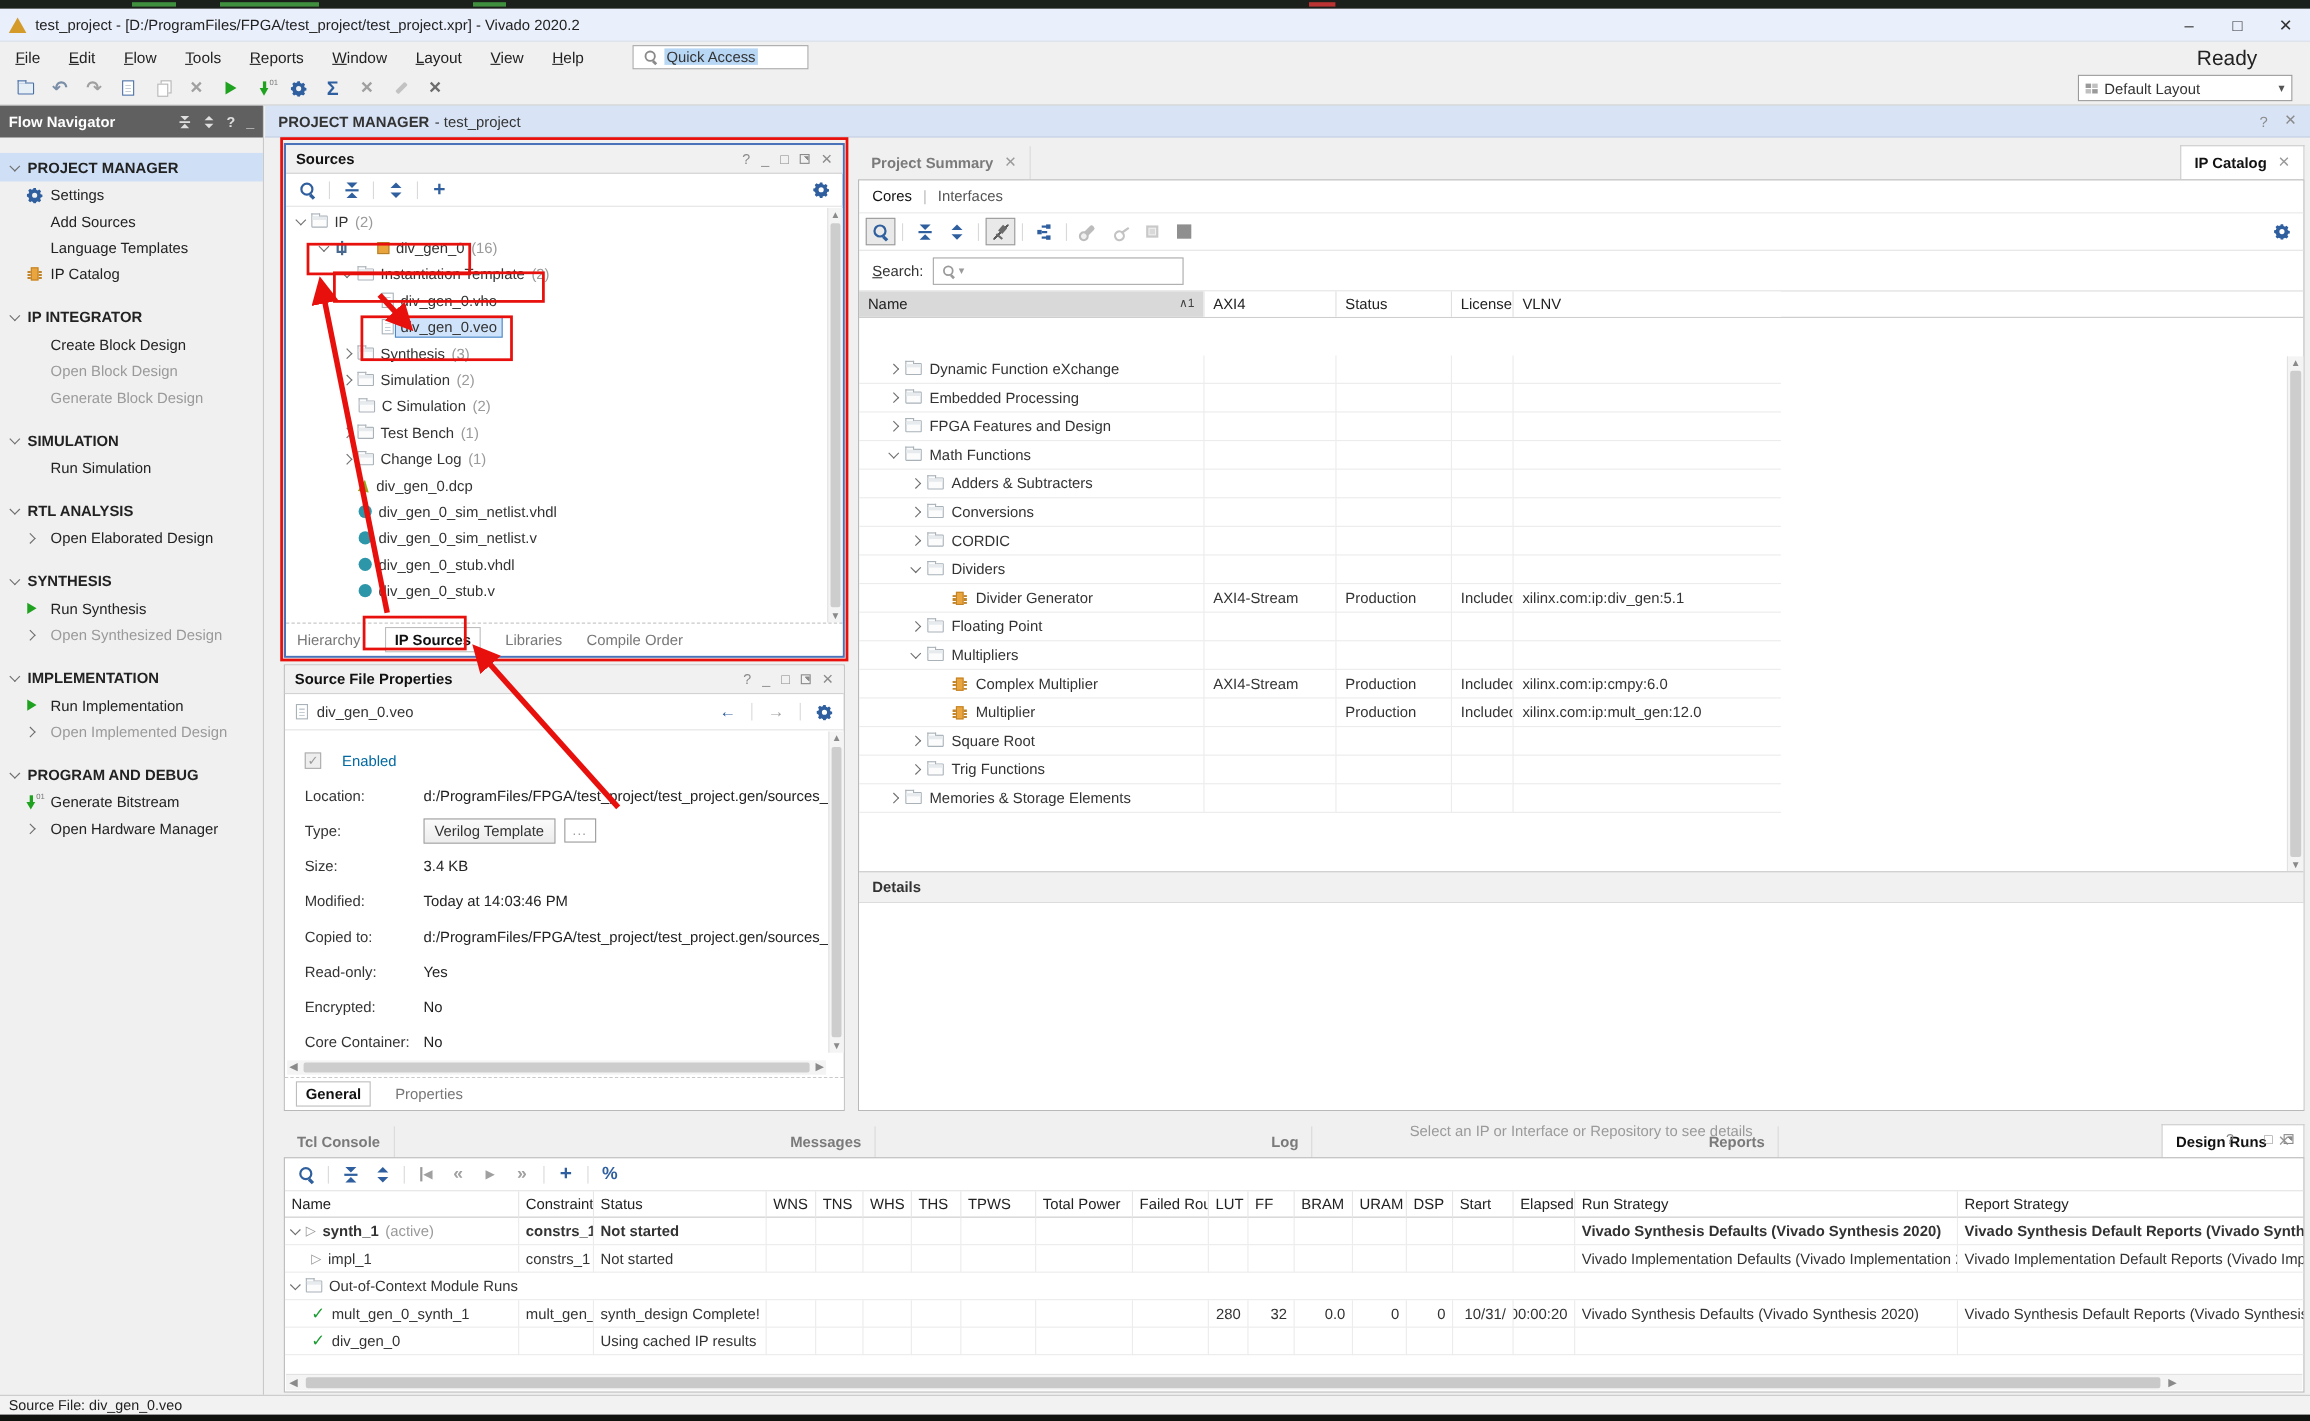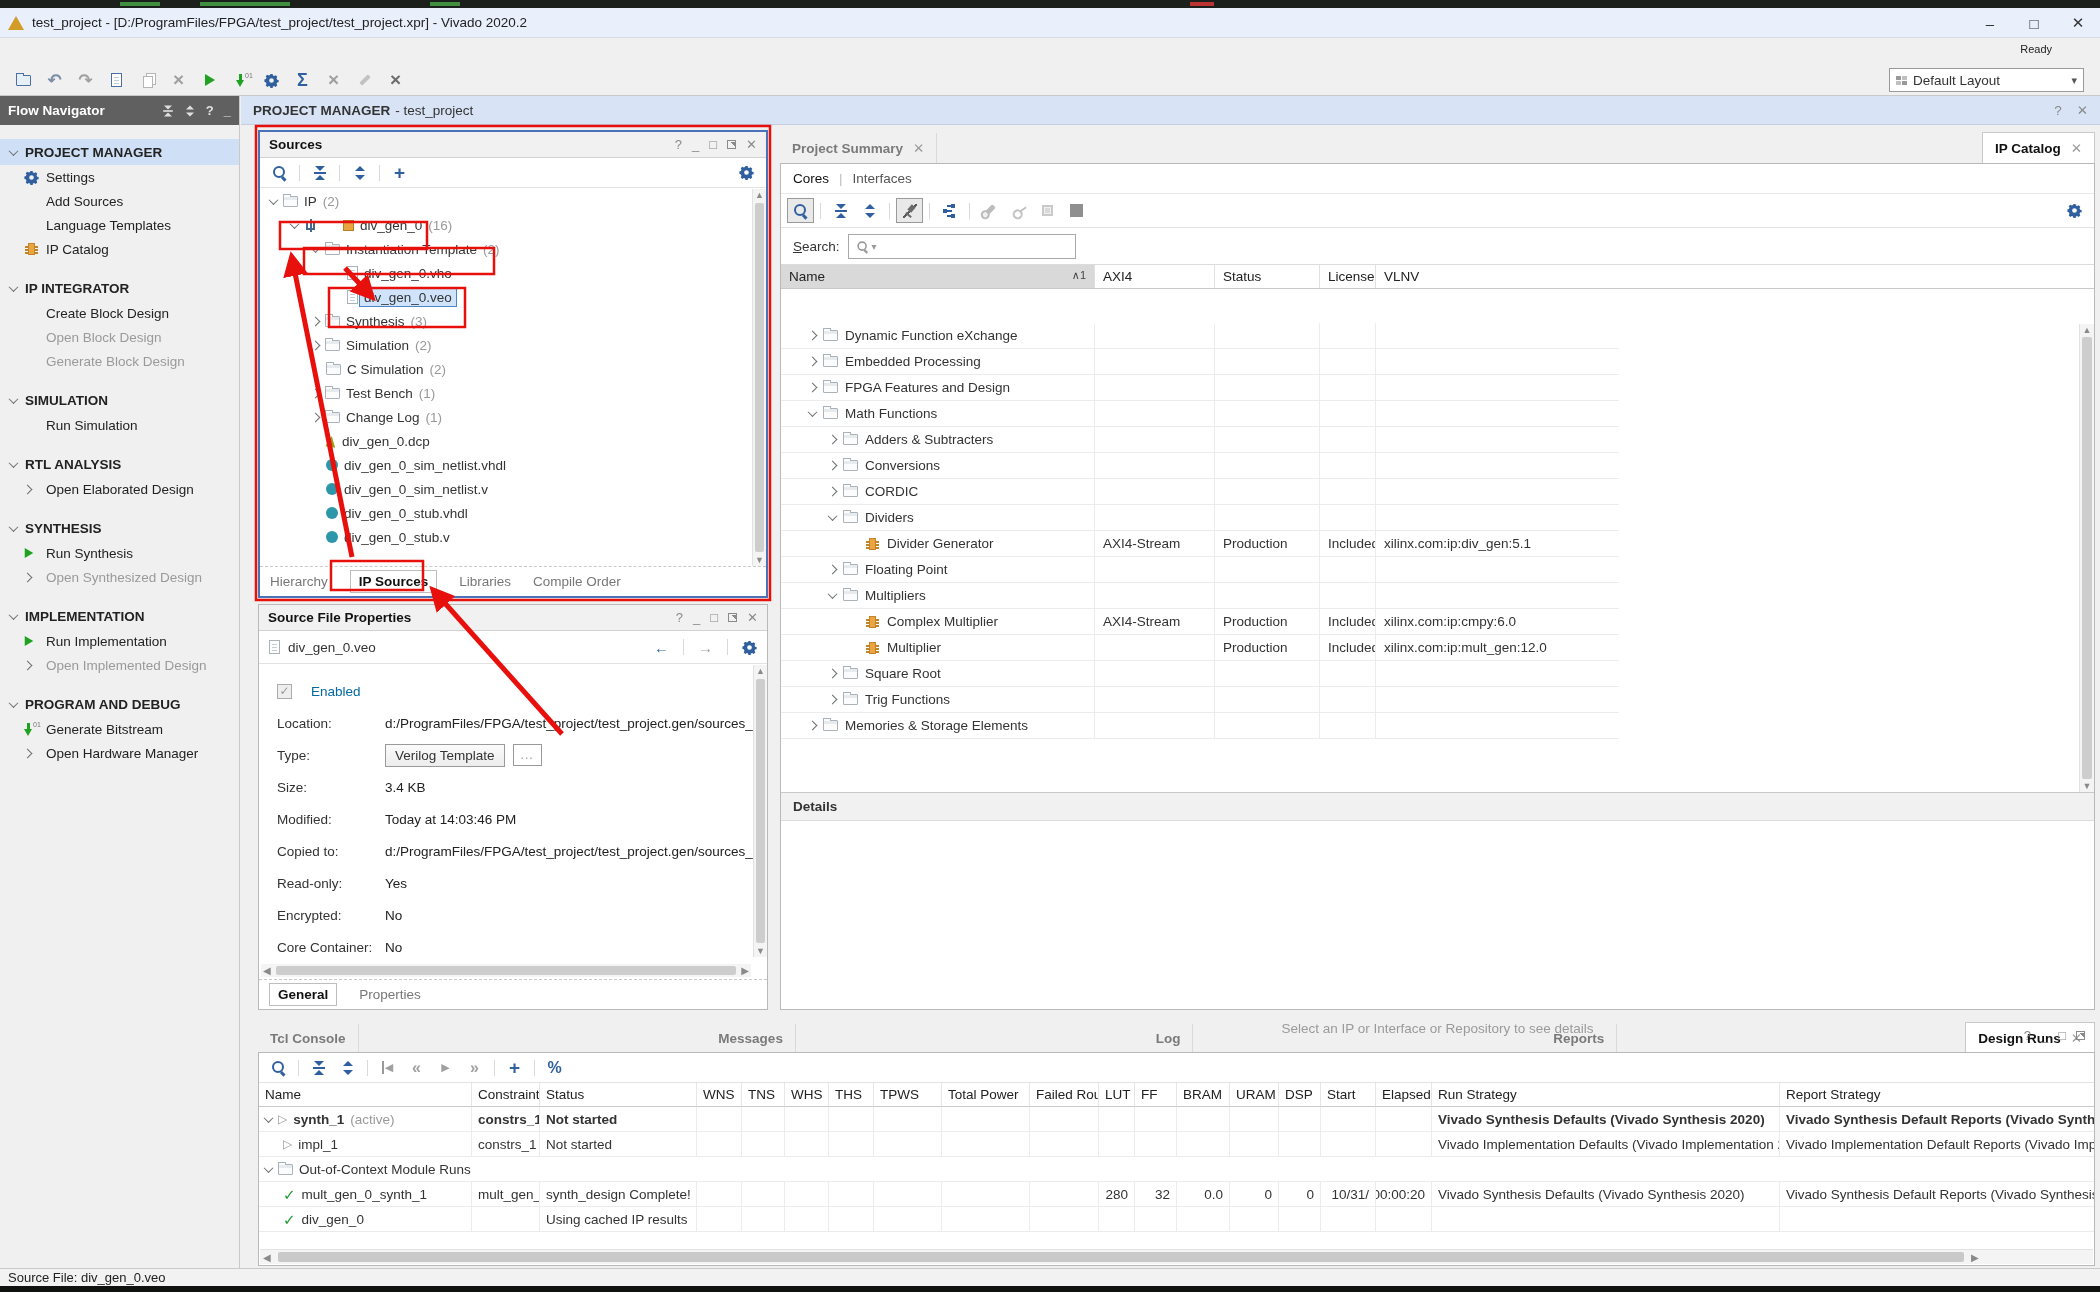--- a/index.html
+++ b/index.html
@@ -13,21 +13,21 @@
   .strip-bottom { position:absolute; left:0; top:1286px; width:2100px; height:6px; background:#101210; }
   .titlebar { position:absolute; left:0; top:8px; width:2100px; height:30px; background:#e9effb; border-bottom:1px solid #d6dce8; display:flex; align-items:center; padding-left:8px; }
   .app-logo { width:0; height:0; border-left:8px solid transparent; border-right:8px solid transparent; border-bottom:14px solid #d49a2a; margin-right:8px; position:relative; }
   .titlebar .title { font-size:13.5px; color:#222; }
   .winctl { position:absolute; top:0; height:30px; width:44px; display:flex; align-items:center; justify-content:center; color:#333; font-size:15px; }
   .menubar { position:absolute; left:0; top:38px; width:2100px; height:27px; background:#f0f0f0; display:flex; align-items:center; padding-left:14px; }
   .menu-item { display:inline-block; margin-right:26px; color:#222; cursor:default; }
   .menu-item::first-letter { text-decoration:underline; }
   .quick-access { display:flex; align-items:center; gap:5px; border:1px solid #a8a8a8; background:#fff; height:22px; padding:0 8px; min-width:160px; margin-left:18px; }
   .quick-access .qa-text { background:#b8d7f5; padding:0 2px; font-size:13.5px; }
-  .ready { position:absolute; right:48px; top:43px; font-size:11px; color:#222;text-align:center; }
+  .ready { position:absolute; right:48px; top:43px; font-size:19px; color:#222;text-align:center; }
   .toolbar { position:absolute; left:0; top:65px; width:2100px; height:31px; background:#f0f0f0; border-bottom:1px solid #c9c9c9; display:flex; align-items:center; padding-left:10px; gap:4px; }
   .tbtn { display:inline-flex; align-items:center; justify-content:center; width:27px; height:25px; position:relative; }
   .tbtn.boxed { border:1px solid #9a9a9a; background:#e9e9e9; }
   .layout-select { position:absolute; right:16px; top:68px; width:195px; height:24px; background:#fff; border:1px solid #9a9a9a; display:flex; align-items:center; padding:0 6px; gap:6px; font-size:13.5px; }
   .layout-select .grid-ic { width:11px; height:9px; background:linear-gradient(#9a9a9a 0 0) left top/5px 4px no-repeat, linear-gradient(#c0c0c0 0 0) right top/5px 4px no-repeat, linear-gradient(#c0c0c0 0 0) left bottom/5px 4px no-repeat, linear-gradient(#9a9a9a 0 0) right bottom/5px 4px no-repeat; }
   .layout-select .dd { margin-left:auto; color:#555; font-size:11px; }
 
   
   .blue { color:#2f5f9e; } .grey { color:#a0a0a0; } .dgrey { color:#6d6d6d; }
   .glyph { font-weight:bold; }
@@ -210,20 +210,27 @@
   </div>
 
   <div class="titlebar">
     <span class="app-logo"></span>
     <span class="title">test_project - [D:/ProgramFiles/FPGA/test_project/test_project.xpr] - Vivado 2020.2</span>
     <span class="winctl" style="right:88px">–</span>
     <span class="winctl" style="right:44px">□</span>
     <span class="winctl" style="right:0">✕</span>
   </div>
 
+  <div class="menubar">
+    <span id="menu-items"><span class="menu-item">File</span><span class="menu-item">Edit</span><span class="menu-item">Flow</span><span class="menu-item">Tools</span><span class="menu-item">Reports</span><span class="menu-item">Window</span><span class="menu-item">Layout</span><span class="menu-item">View</span><span class="menu-item">Help</span></span>
+    <span class="quick-access">
+      <span class="ic-mag" style="color:#8a8a8a;transform:scale(.85)"></span>
+      <span class="qa-text">Quick Access</span>
+    </span>
+  </div>
   <div class="ready">Ready</div>
 
   <div class="toolbar" id="main-toolbar">
       <span class="tbtn">
         <span class="ic ic-openfolder"></span>
       </span>
       <span class="tbtn">
         <span class="glyph " style="font-size: 17px; color: rgb(122, 142, 168);">↶</span>
       </span>
       <span class="tbtn">

